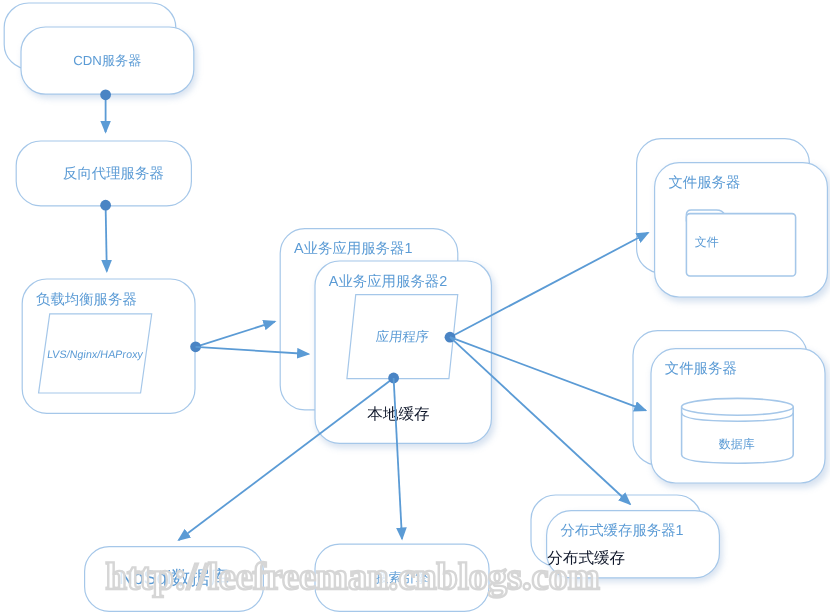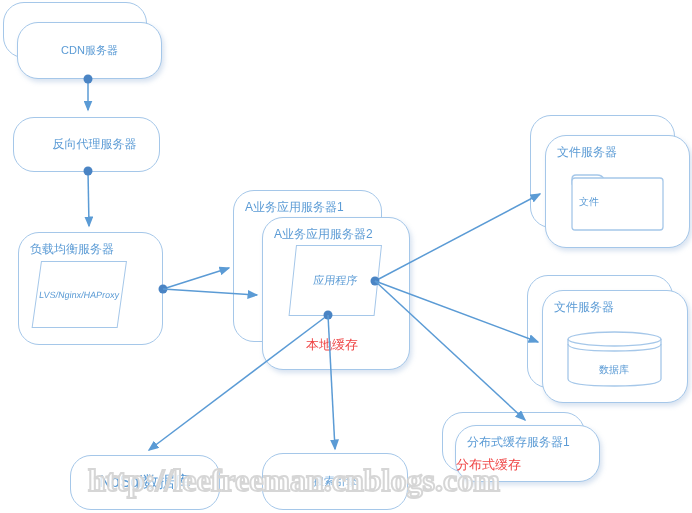--- a/index.html
+++ b/index.html
@@ -12,21 +12,21 @@
     box-sizing:border-box;color:#5b9bd5;font-size:12px;
   }
   .shadow{box-shadow:2px 3px 5px rgba(110,150,200,.28);}
   .center-label{display:flex;align-items:center;justify-content:center;width:100%;height:100%;text-align:center;}
   .tl-label{position:absolute;top:8px;left:11px;white-space:nowrap;}
   .para{
     position:absolute;border:1px solid #a5c7e9;background:#fff;
     display:flex;align-items:center;justify-content:center;text-align:center;
     transform-origin:top left;color:#5b9bd5;
   }
-  .black-label{position:absolute;color:#ef4444;font-size:13px;white-space:nowrap;}
+  .black-label{position:absolute;color:#0f172a;font-size:13px;white-space:nowrap;}
   .icon-wrap{position:absolute;}
   svg.connectors{position:absolute;left:0;top:0;z-index:6;pointer-events:none;}
   .watermark{
     position:absolute;left:88px;top:462px;z-index:10;white-space:nowrap;
     font-size:32px;font-weight:bold;letter-spacing:0px;
     color:rgba(255,255,255,0.78);
     -webkit-text-stroke:2px #d6d6d6;
     pointer-events:none;
     font-family:Liberation Serif, serif;
   }

